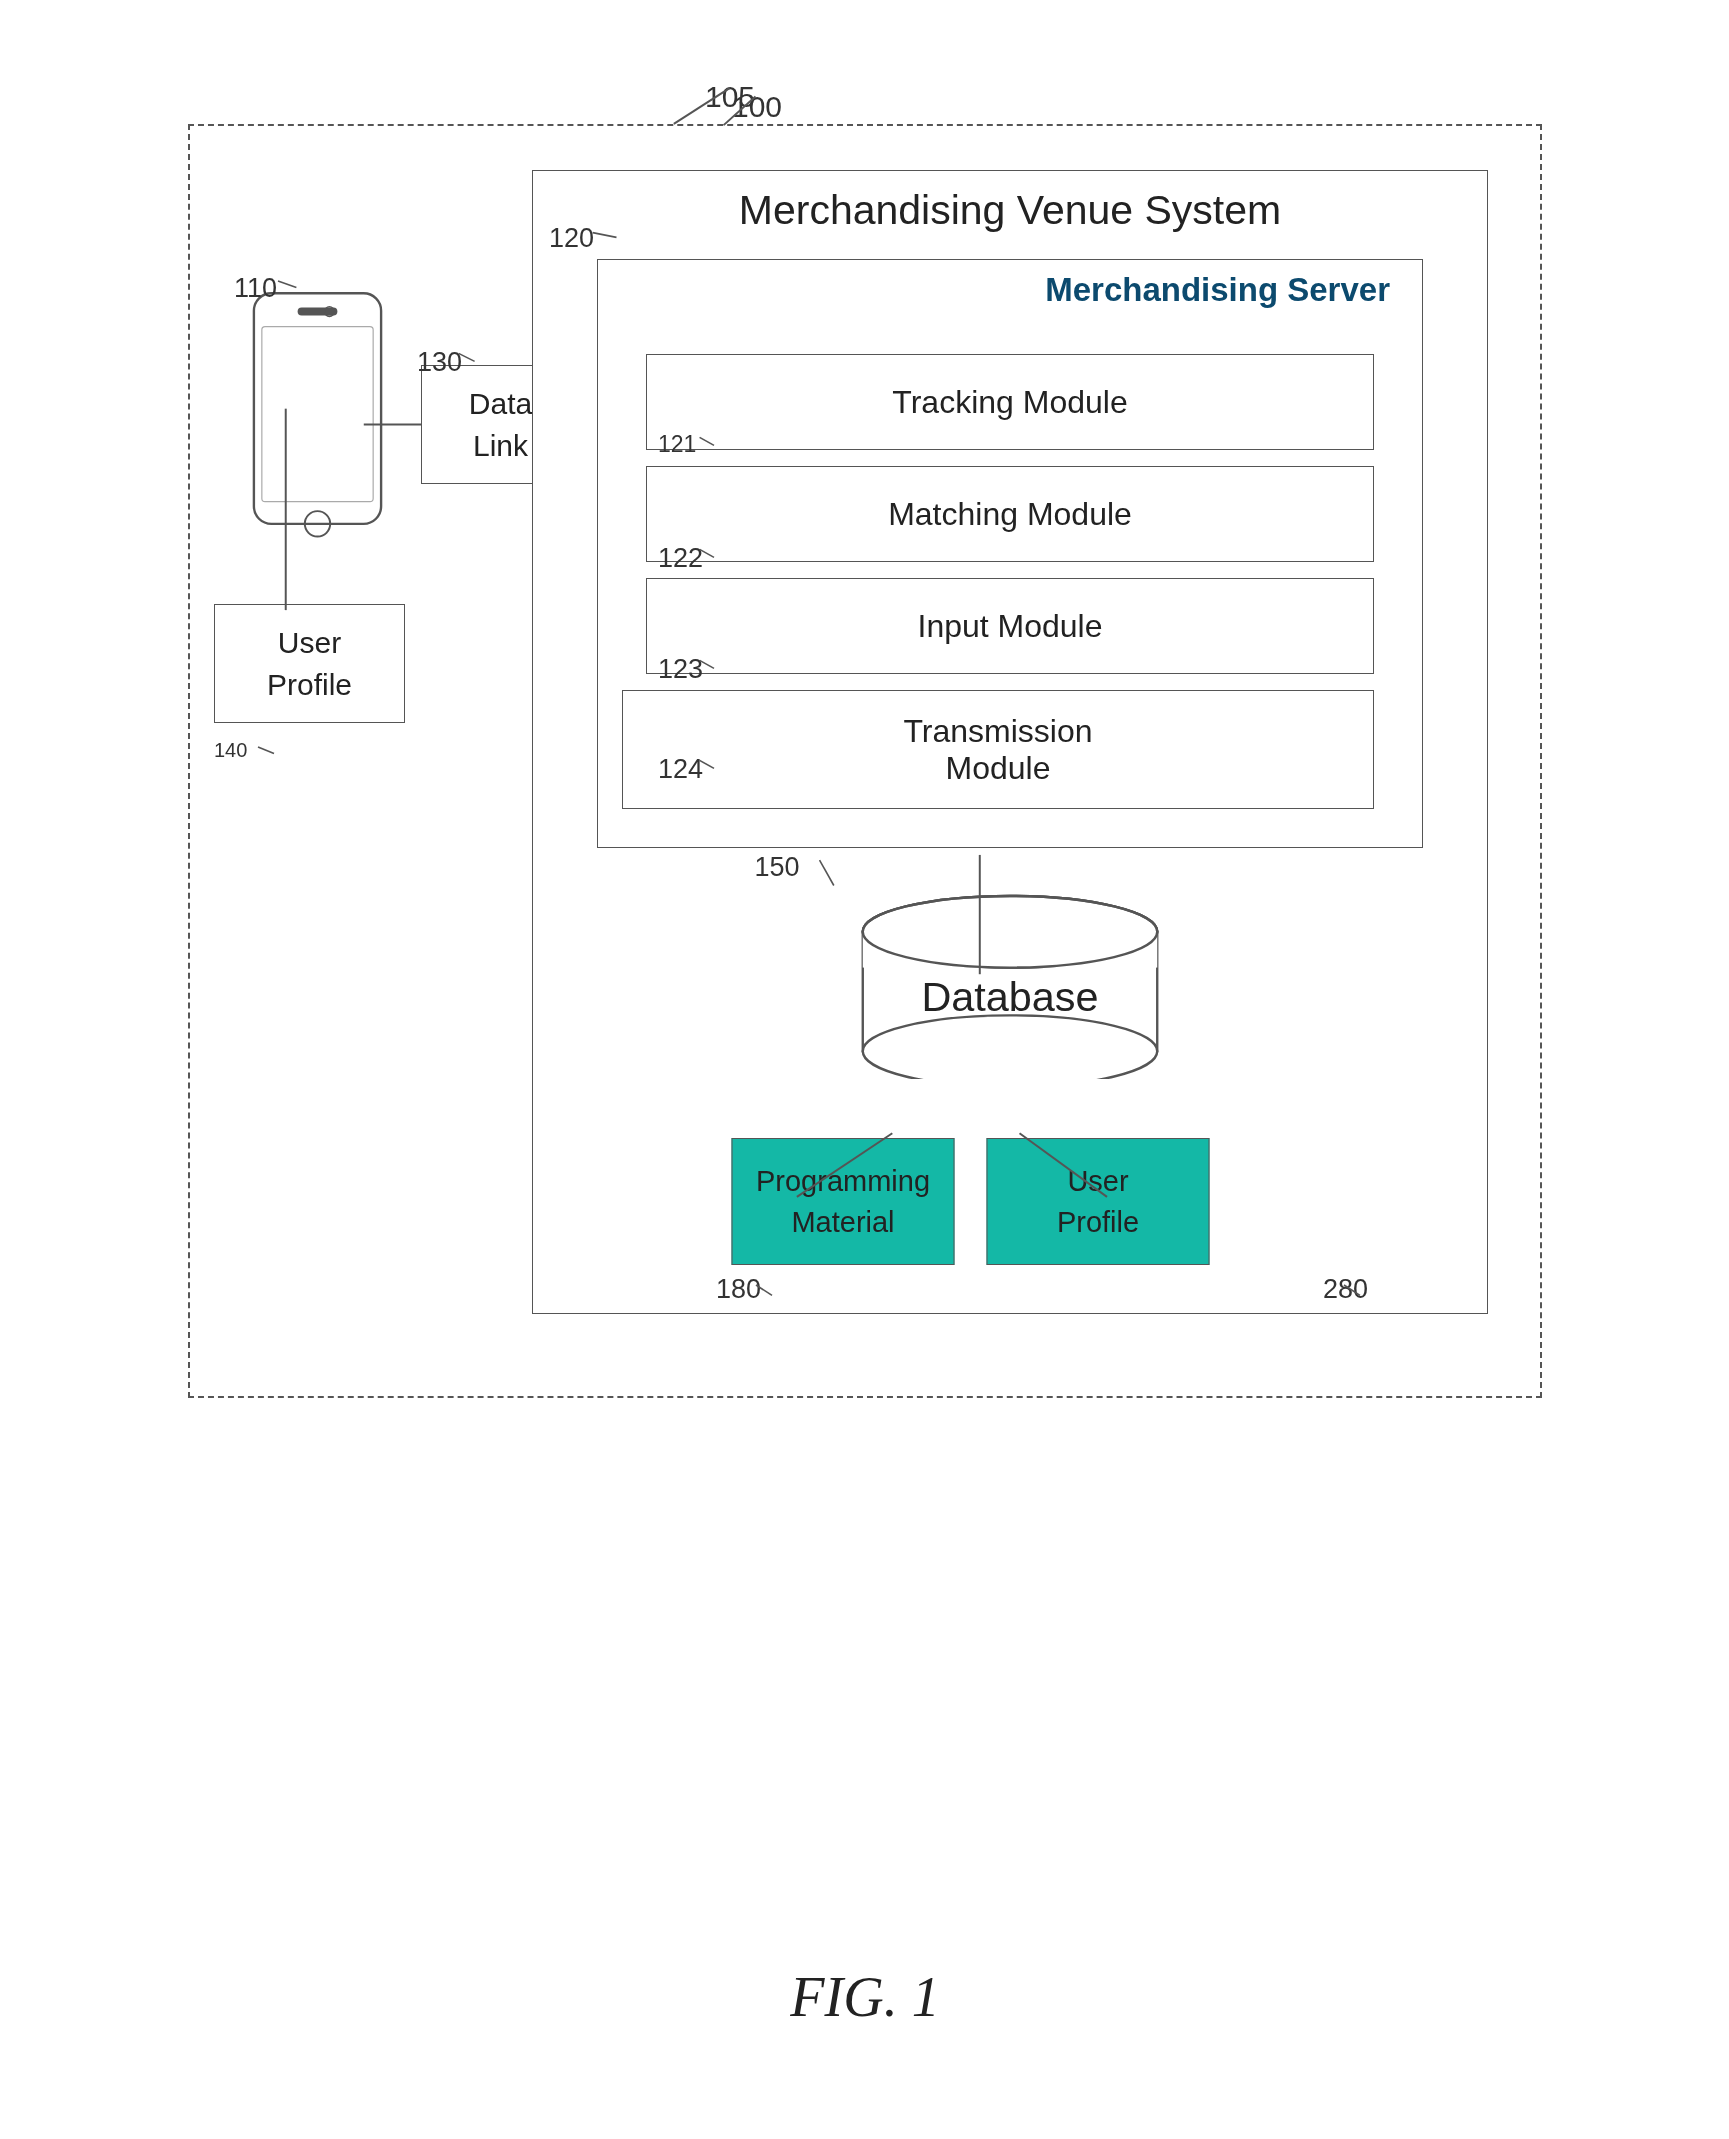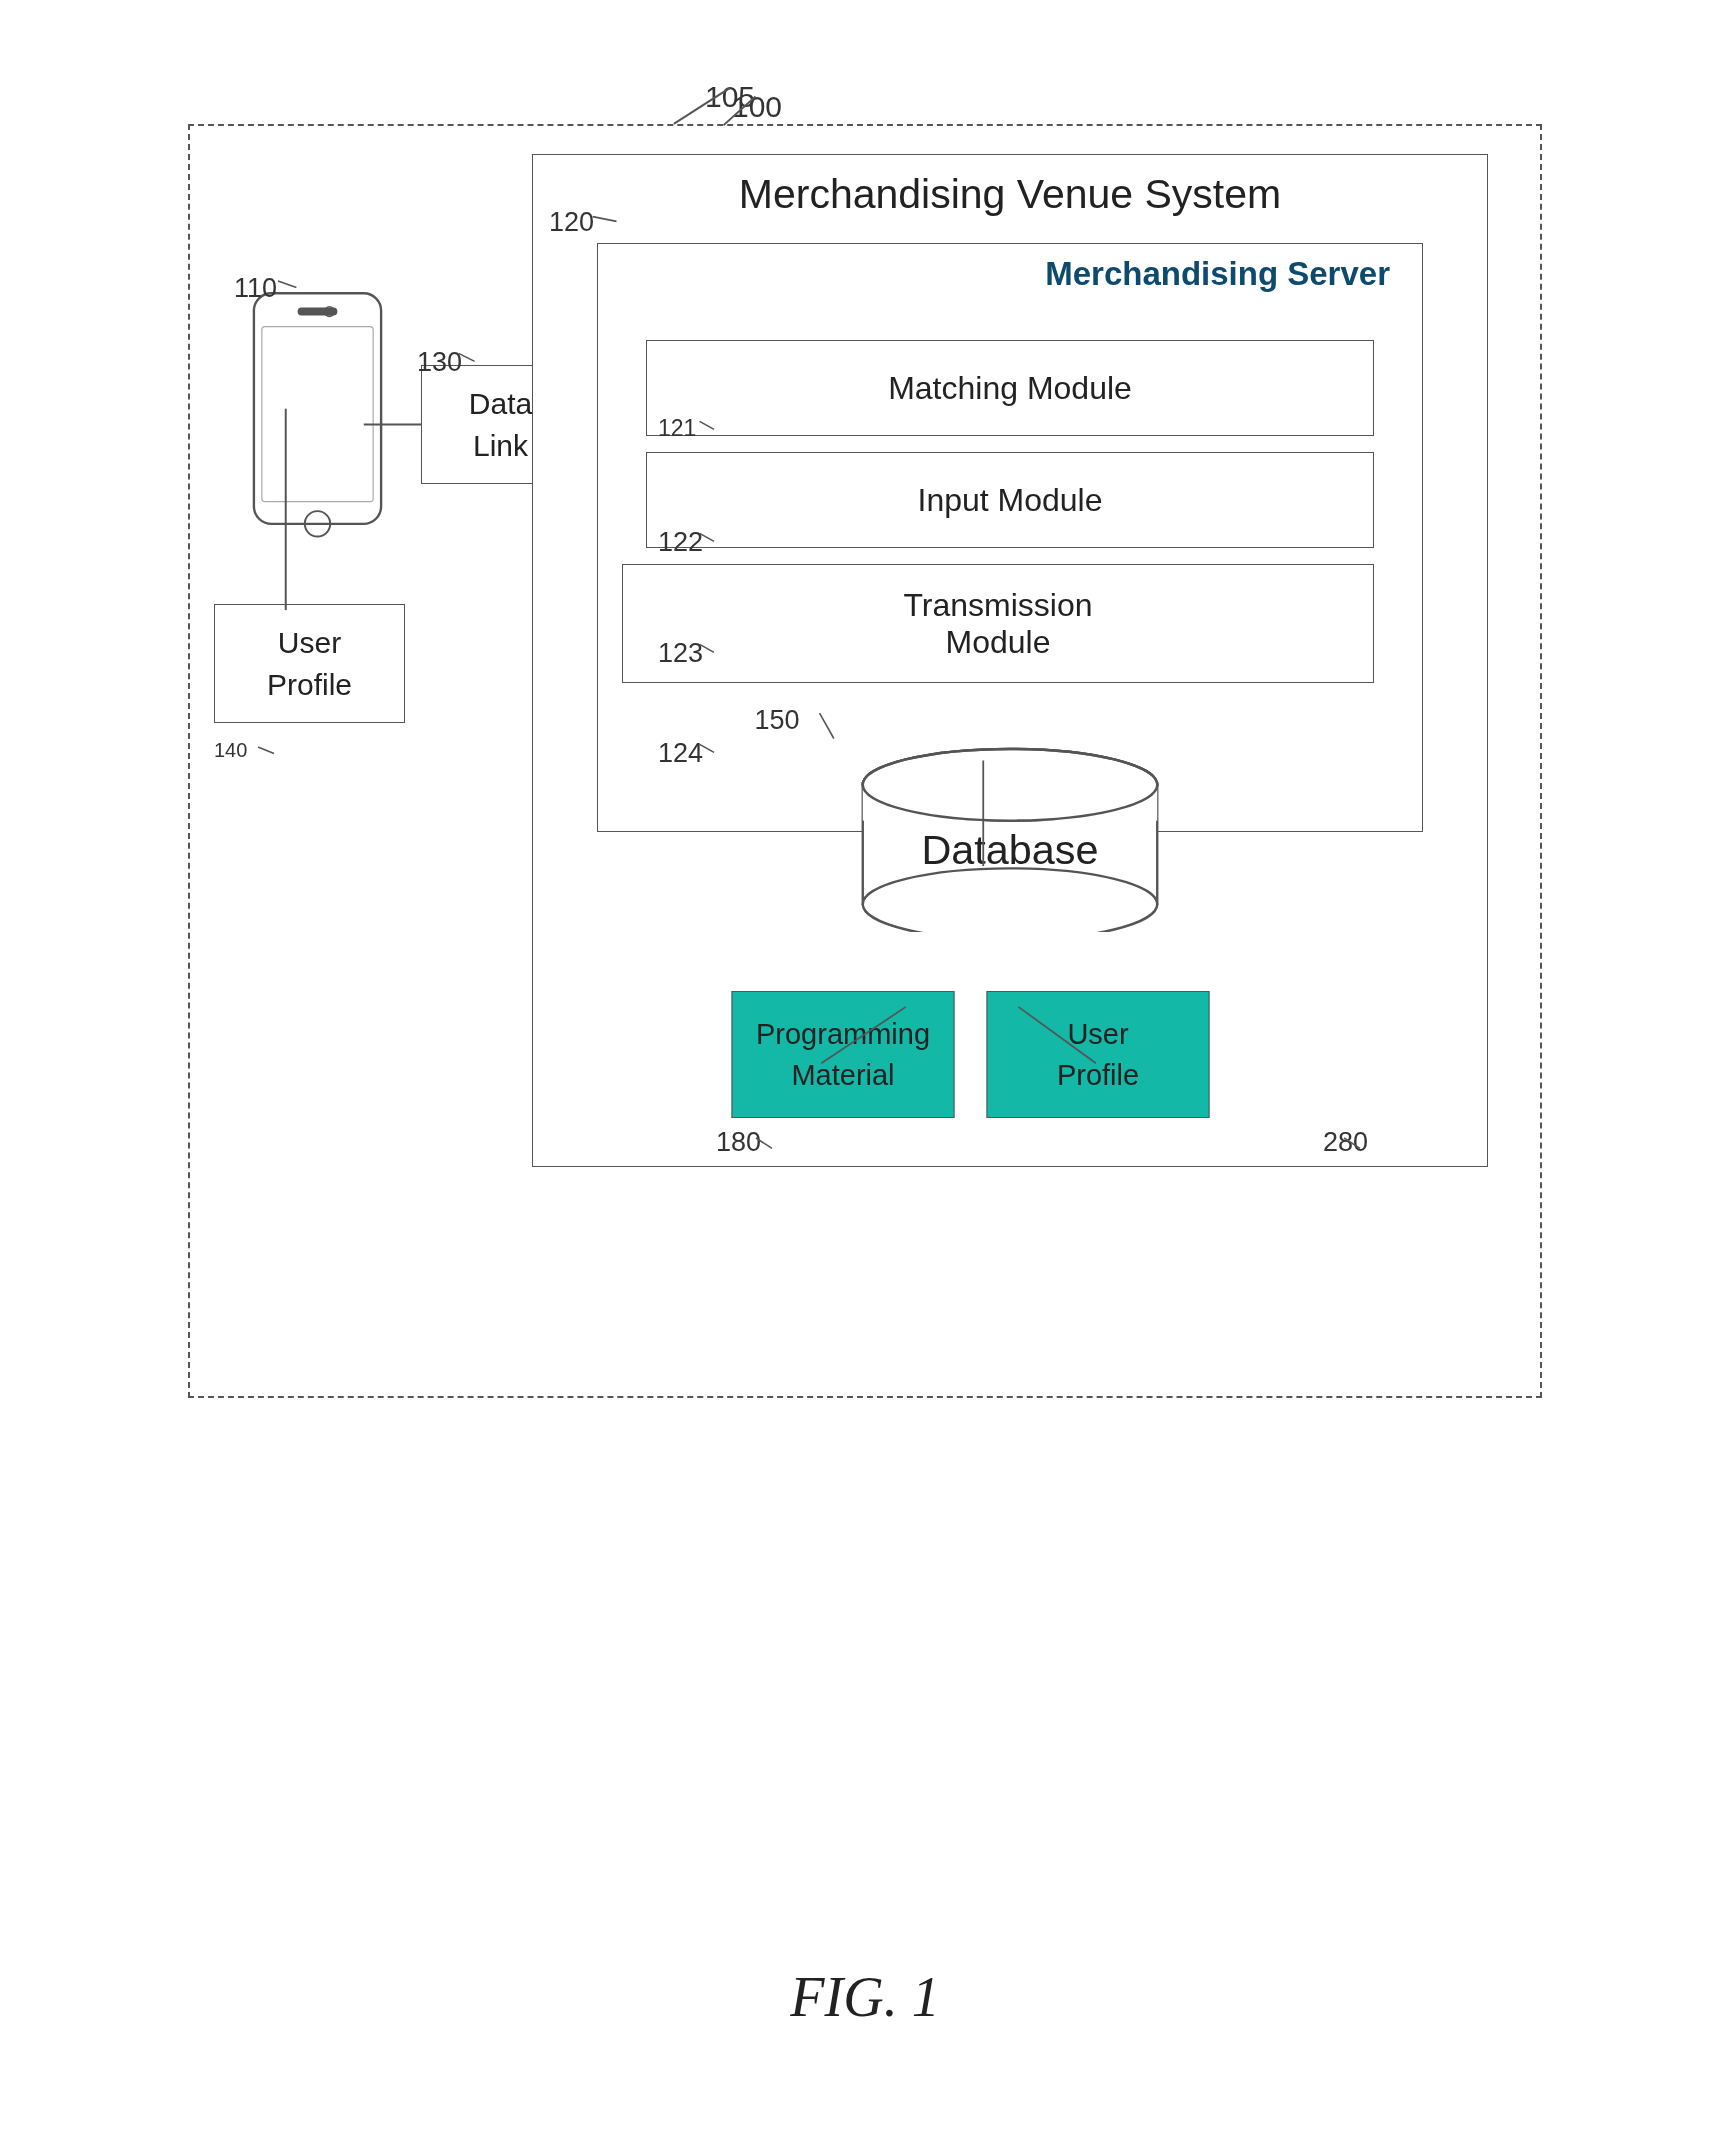--- a/index.html
+++ b/index.html
@@ -26,24 +26,24 @@
       border: 2.4px dashed #555;
       width: 1354px;
       height: 1258px;
       position: relative;
       margin-top: 48px;
     }
 
     
     .mvs-outer-box {
       position: absolute;
-      top: 28px;
+      top: 44px;
       left: 342px;
       width: 956px;
-      height: 1013px;
+      height: 1144px;
       border: 1.6px solid #555;
       background: #fff;
     }
 
     .mvs-title {
       position: absolute;
       top: 16px;
       left: 0;
       right: 0;
       text-align: center;
@@ -271,20 +271,23 @@
           <div class="ref-123">123</div>
           <svg style="position:absolute; top:394px; left:60px; width:64px; height:24px; pointer-events:none;" viewBox="0 0 80 30" width="64" height="24">
             <line x1="52" y1="8" x2="70" y2="18" stroke="#555" stroke-width="2"></line>
           </svg>
 
           <div class="ref-124">124</div>
           <svg style="position:absolute; top:494px; left:60px; width:64px; height:24px; pointer-events:none;" viewBox="0 0 80 30" width="64" height="24">
             <line x1="52" y1="8" x2="70" y2="18" stroke="#555" stroke-width="2"></line>
           </svg>
 
+          <div class="module-box" style="margin-top:94px;">
+            <span>Tracking Module</span>
+          </div>
 
           <div class="module-box">
             <span>Matching Module</span>
           </div>
 
           <div class="module-box">
             <span>Input Module</span>
           </div>
 
           <div class="module-box" style="height:119px; display:flex; align-items:center; justify-content:center;margin-left:24px;">

